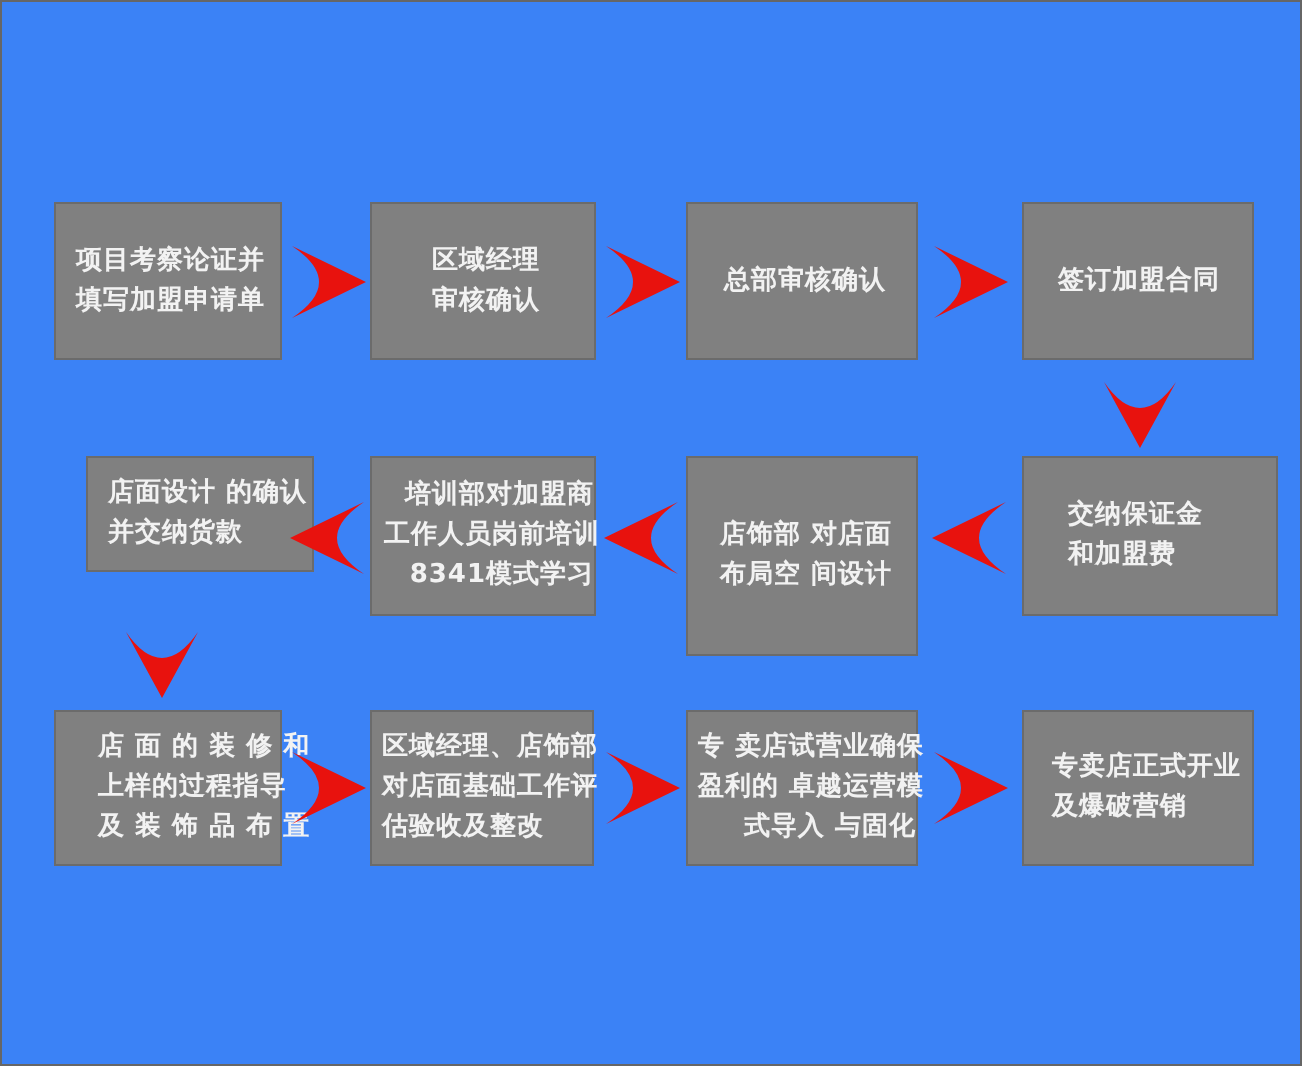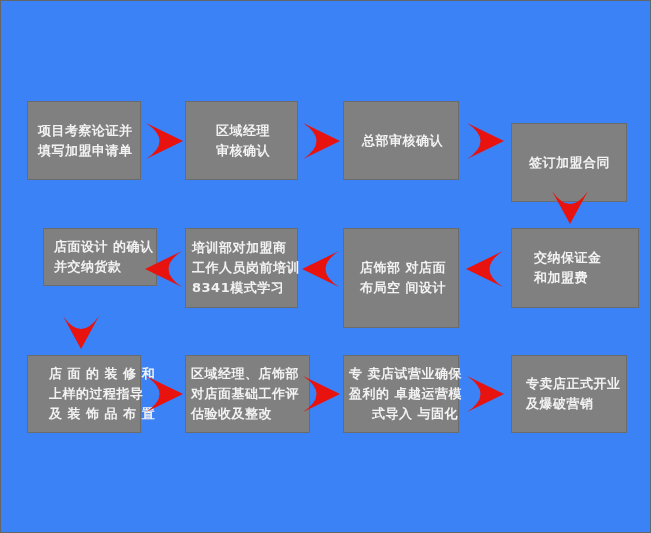--- a/index.html
+++ b/index.html
@@ -25,27 +25,27 @@
     font-size: 13px;
     letter-spacing: 0.5px;
     line-height: 20px;
   }
   .flow-box .line { white-space: nowrap; }
   .arrow { position: absolute; }
   
   #b1  { left: 26px;  top: 100px; width: 114px; height: 79px; padding-left: 10px; }
   #b2  { left: 184px; top: 100px; width: 113px; height: 79px; padding-left: 30px; }
   #b3  { left: 342px; top: 100px; width: 116px; height: 79px; padding-left: 18px; }
-  #b4  { left: 510px; top: 100px; width: 116px; height: 79px; padding-left: 17px; margin-top: 22px; }
+  #b4  { left: 510px; top: 100px; width: 116px; height: 79px; padding-left: 17px; }
   #b5  { left: 510px; top: 227px; width: 128px; height: 80px; padding-left: 22px; }
   #b6  { left: 342px; top: 227px; width: 116px; height: 100px; padding-left: 16px; }
-  #b7  { left: 184px; top: 227px; width: 113px; height: 80px; padding-left: 6px;  }
+  #b7  { left: 184px; top: 227px; width: 113px; height: 80px; padding-left: 6px; text-align: right;  }
   #b8  { left: 42px;  top: 227px; width: 114px; height: 58px; padding-left: 10px; }
   #b9  { left: 26px;  top: 354px; width: 114px; height: 78px; padding-left: 21px;  }
-  #b10 { left: 184px; top: 354px; width: 125px; height: 78px; padding-left: 5px;  }
+  #b10 { left: 184px; top: 354px; width: 112px; height: 78px; padding-left: 5px;  }
   #b11 { left: 342px; top: 354px; width: 116px; height: 78px; padding-left: 5px; text-align: right;  }
   #b12 { left: 510px; top: 354px; width: 116px; height: 78px; padding-left: 14px; }
   #a1  { left: 144px; top: 122px; }
   #a2  { left: 301px; top: 122px; }
   #a3  { left: 465px; top: 122px; }
   #a4  { left: 551px; top: 189px; }
   #a5  { left: 465px; top: 250px; }
   #a6  { left: 301px; top: 250px; }
   #a7  { left: 144px; top: 250px; }
   #a8  { left: 62px;  top: 314px; }

